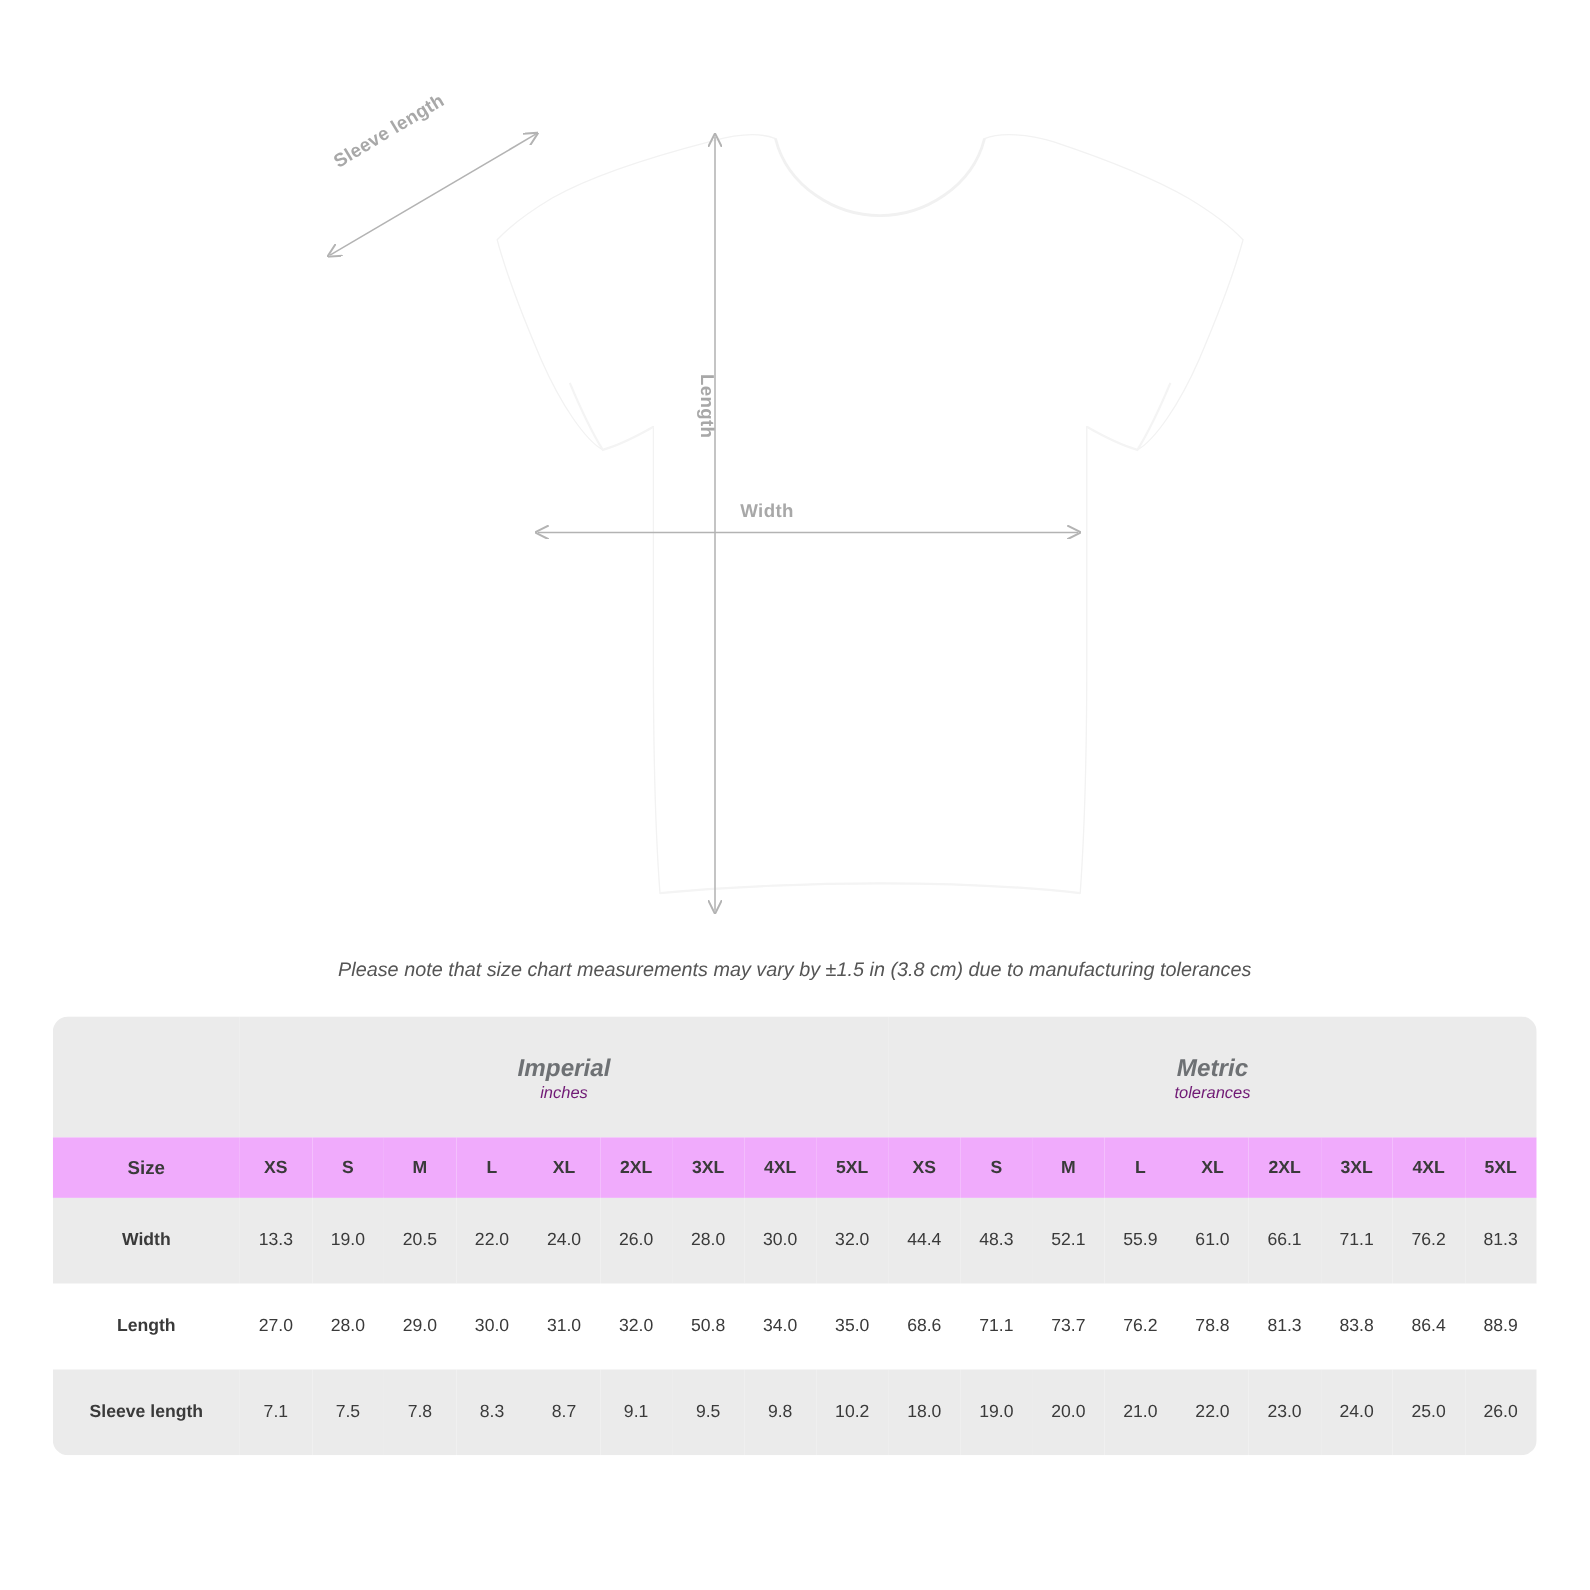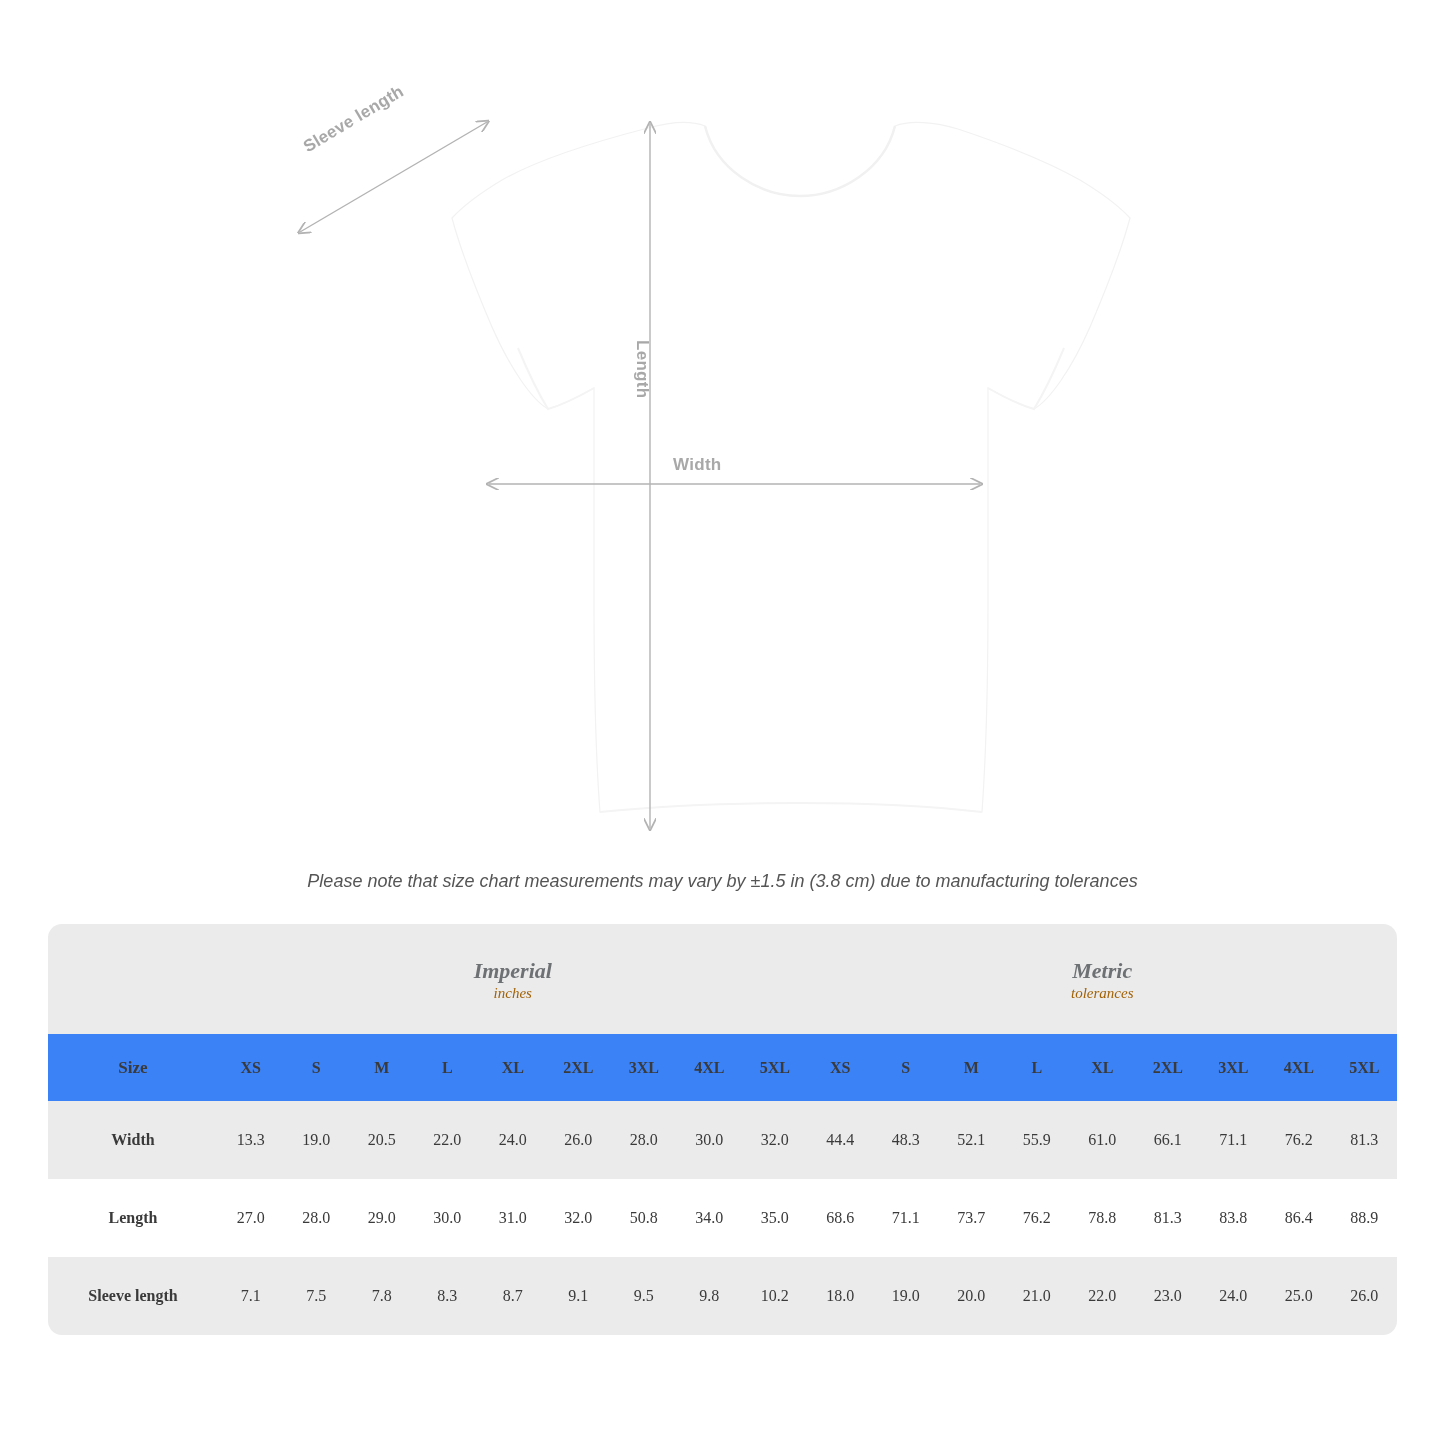--- a/index.html
+++ b/index.html
@@ -76,21 +76,20 @@
     font-style: italic;
     color: #555555;
     margin-top: 16px;
   }
 
   
   .table-wrap {
     margin: 32px 48px 0 48px;
     border-radius: 14px;
     overflow: hidden;
-    font-family: Liberation Serif, serif;
   }
   table.size-table {
     width: 100%;
     border-collapse: collapse;
     table-layout: fixed;
   }
   table.size-table td,
   table.size-table th {
     text-align: center;
     font-size: 16px;
@@ -106,27 +105,27 @@
   .group-title {
     font-size: 22px;
     font-style: italic;
     font-weight: bold;
     color: #6e7174;
     line-height: 1.35;
   }
   .group-sub {
     font-size: 15px;
     font-style: italic;
-    color: #a16207;
+    color: #701a75;
     font-weight: normal;
   }
 
   .head-row td {
-    height: 67px;
-    background: #3b82f6;
+    height: 55px;
+    background: #f0abfc;
     font-weight: bold;
     font-size: 17px;
     color: #3a3a3a;
   }
   .head-row td.rowlabel {
     font-size: 17px;
   }
 
   .data-row td {
     height: 78px;

